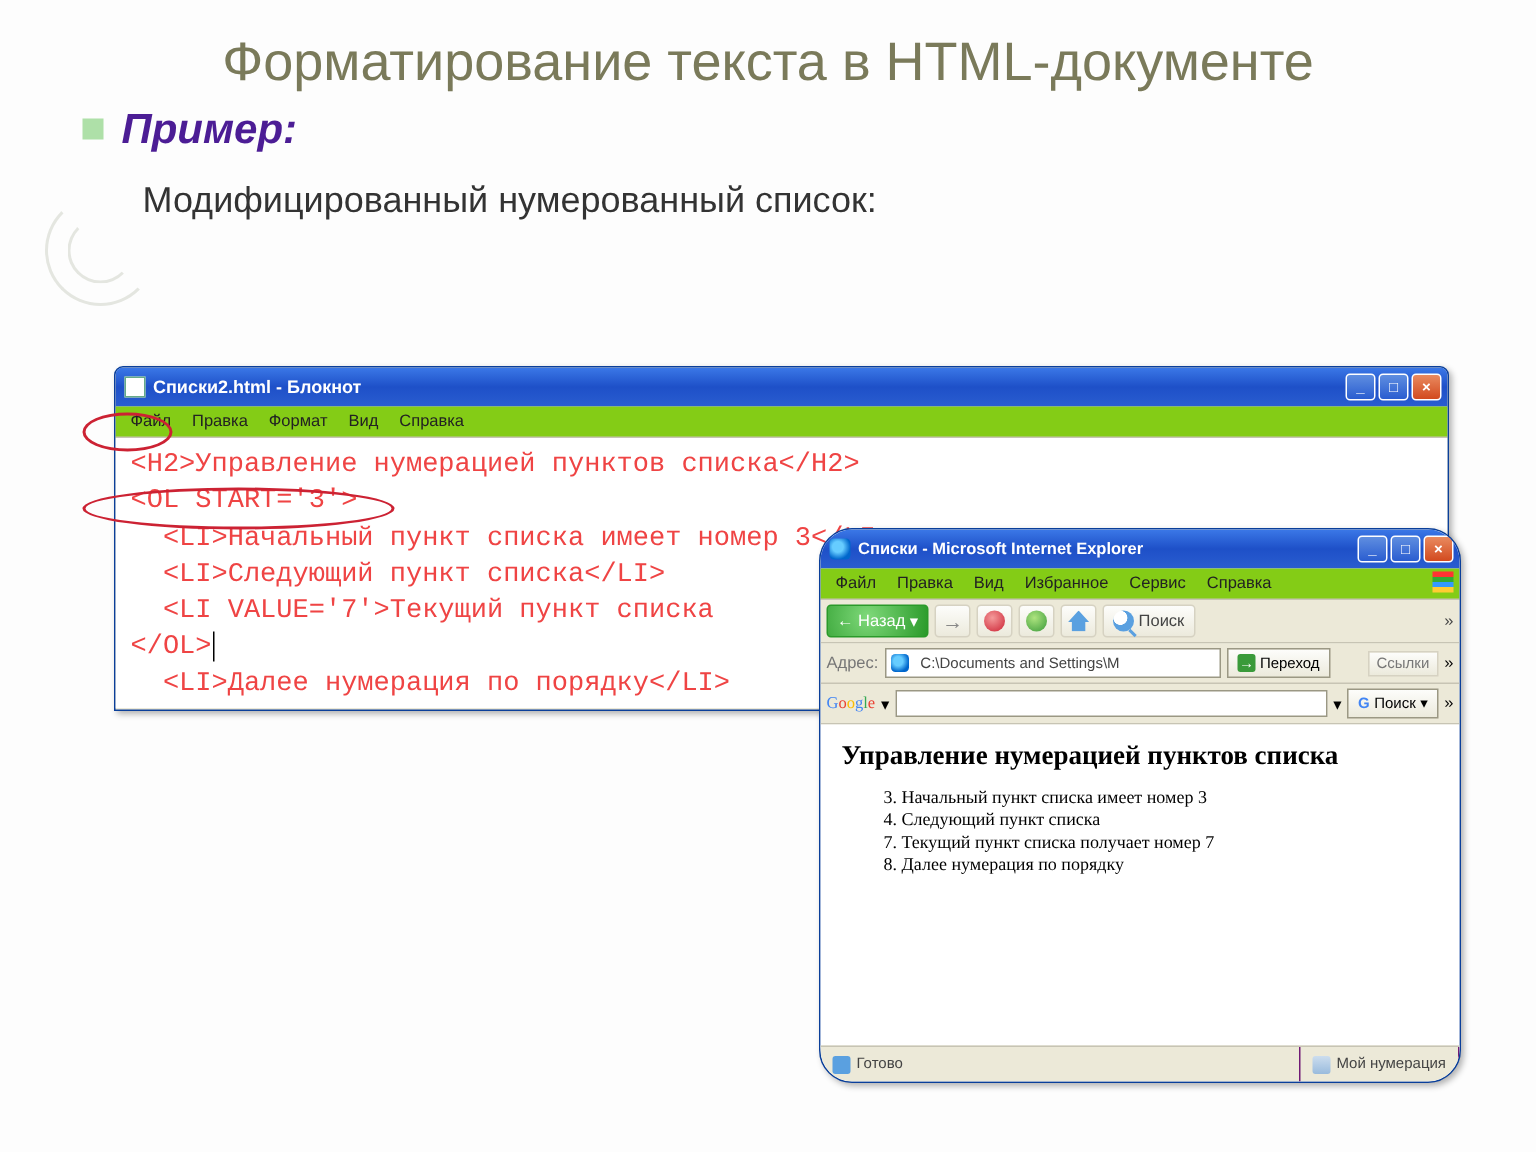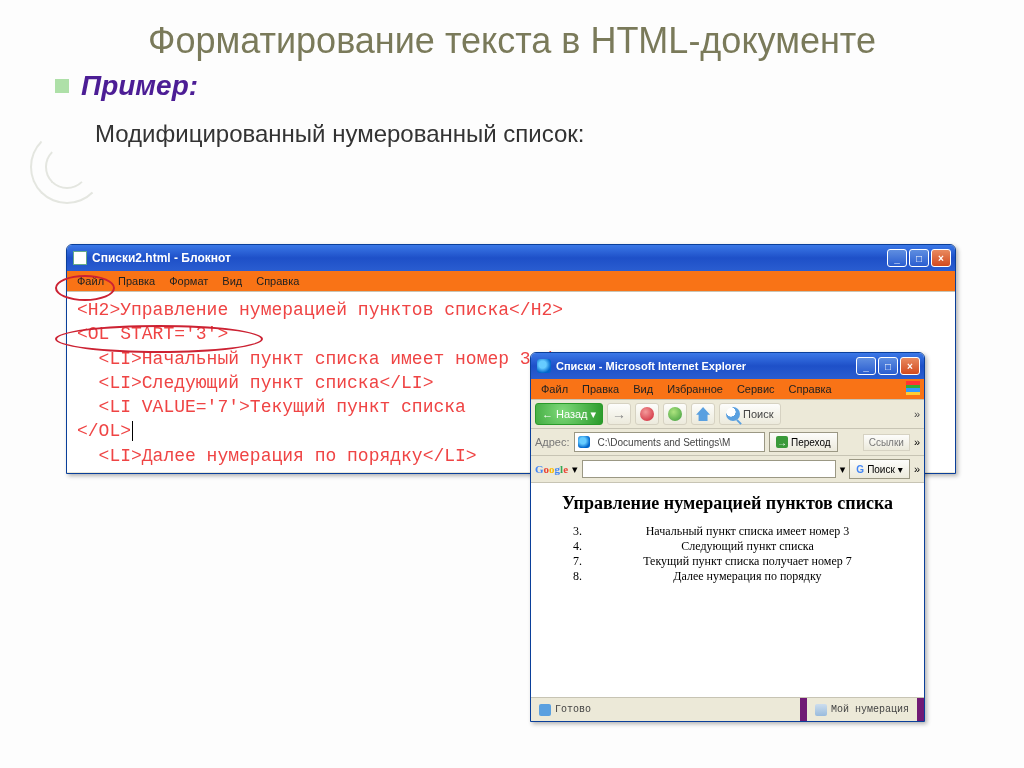--- a/index.html
+++ b/index.html
@@ -59,21 +59,21 @@
   
   .win {
     position: absolute;
     border: 1px solid #0a3f9a;
     border-radius: 6px 6px 0 0;
     box-shadow: 2px 2px 4px rgba(0,0,0,.3);
     background: #ece9d8;
     overflow: hidden;
   }
   .notepad {
-    left: 66px; top: 244px;
+    left: 76px; top: 244px;
     width: 890px; height: 230px;
   }
   .titlebar {
     height: 26px;
     background: linear-gradient(#3b78e7, #1e50c8 50%, #2a5dd0);
     display: flex;
     align-items: center;
     padding: 0 4px 0 6px;
     color: #fff;
     font-size: 12px;
@@ -93,21 +93,21 @@
     border-radius: 3px;
     border: 1px solid #fff;
     color: #fff;
     font-size: 10px;
     font-weight: bold;
     display: flex; align-items: center; justify-content: center;
     background: linear-gradient(#5f8ee0, #2a5dd0);
   }
   .win-btn.close { background: linear-gradient(#e98a5f, #d24a1f); }
   .menubar {
-    background: #f97316;
+    background: #84cc16;
     display: flex;
     gap: 2px;
     padding: 2px 4px;
     font-size: 11px;
     color: #222;
     border-bottom: 1px solid #c7c4b4;
   }
   .menu-item { padding: 2px 6px; }
   .notepad-body {
     background: #fff;
@@ -126,23 +126,24 @@
     position: absolute;
     border: 2px solid #c23;
     border-radius: 50%;
     pointer-events: none;
   }
   .oval1 { left: 55px;  top: 275px; width: 60px; height: 26px; }
   .oval2 { left: 55px;  top: 325px; width: 208px; height: 28px; }
 
   
   .ie {
-    left: 530px; top: 352px;
-    width: 395px; height: 370px;
+    left: 546px; top: 352px;
+    width: 428px; height: 370px;
     background: #fff;
+    border-radius: 22px;
   }
   .ie .titlebar { font-size: 11px; }
   .ie-icon {
     width: 14px; height: 14px;
     border-radius: 3px;
     background: radial-gradient(circle at 40% 40%, #6cf 30%, #06c 70%);
     margin-right: 5px;
     flex: none;
   }
   .toolbar {
@@ -206,44 +207,43 @@
     padding: 2px 5px; font-size: 10px; color: #777;
     border: 1px solid #d6d2c2; background: linear-gradient(#fdfdfb,#eceadc); margin-left: 21px;
   }
   .googlebar {
     background: #ece9d8;
     border-bottom: 1px solid #c7c4b4;
     display: flex; align-items: center; gap: 4px;
     padding: 3px 4px; font-size: 11px;
   }
   .google-logo {
-    font-family: Georgia, serif; font-weight: bold;
+    font-family: Georgia, serif; font-weight: normal;
   }
   .google-logo span:nth-child(1){color:#4285F4}
   .google-logo span:nth-child(2){color:#EA4335}
   .google-logo span:nth-child(3){color:#FBBC05}
   .google-logo span:nth-child(4){color:#4285F4}
   .google-logo span:nth-child(5){color:#34A853}
   .google-logo span:nth-child(6){color:#EA4335}
   .g-input { flex:1; height:18px; border:1px solid #9b9884; background:#fff; }
   .ie-body {
     background:#fff; padding: 10px 14px;
     height: calc(100% - 26px - 22px - 28px - 26px - 26px - 24px);
     overflow: hidden;
-    text-align: center;
   }
   .ie-h2 { font-size: 18px; font-weight: bold; font-family: "Times New Roman", serif; margin-bottom: 10px; }
   .ie-body ol { padding-left: 40px; font-size: 12px; font-family: "Times New Roman", serif; }
   .ie-body li { margin: 0 0; }
   .statusbar {
     position:absolute; bottom:0; left:0; right:0;
     height: 24px; background:#ece9d8; border-top:1px solid #c7c4b4;
     display:flex; align-items:center; font-size:10px; color:#444;
   }
-  .status-seg { padding: 0 8px; border-right:7px solid #701a75; height:100%; display:flex; align-items:center; gap:4px;font-family:Liberation Mono, monospace; }
+  .status-seg { padding: 0 8px; border-right:1px solid #701a75; height:100%; display:flex; align-items:center; gap:4px; }
   .status-seg.grow { flex:1; }
   .sb-icon { width:12px; height:12px; background:#5aa0e0; border-radius:2px; }
   .sb-icon.pc { background: linear-gradient(#cde, #9bd); }
 </style>
 </head>
 <body>
 
 <div class="swirl"></div>
 
 <h1 class="slide-title">Форматирование текста в HTML-документе</h1>

